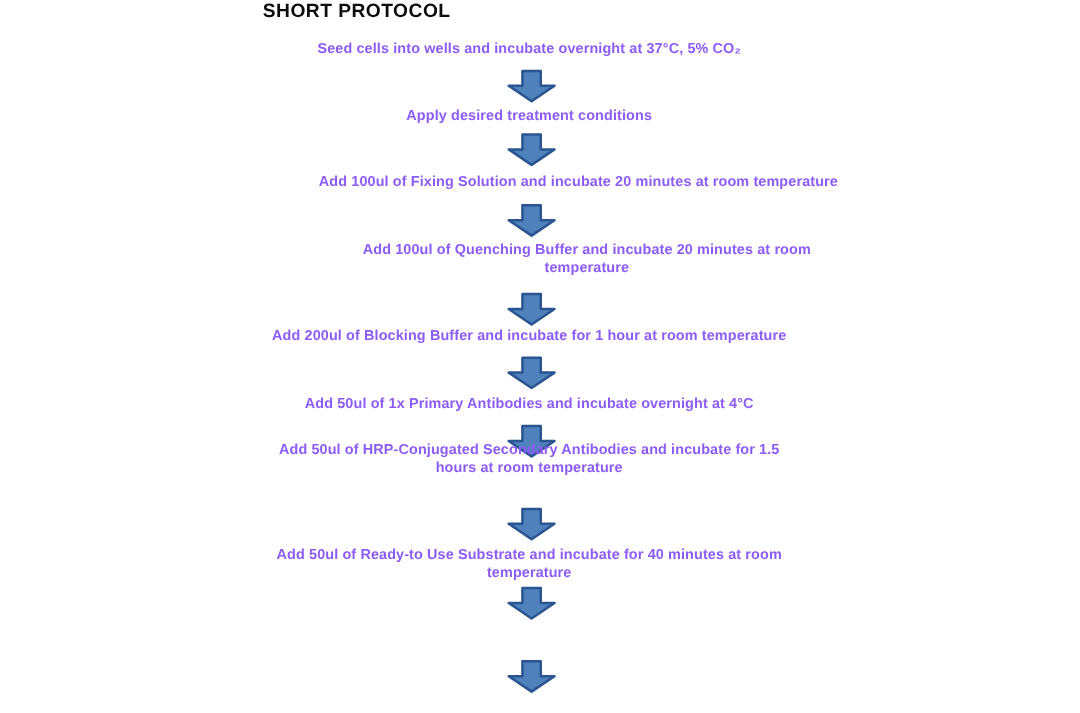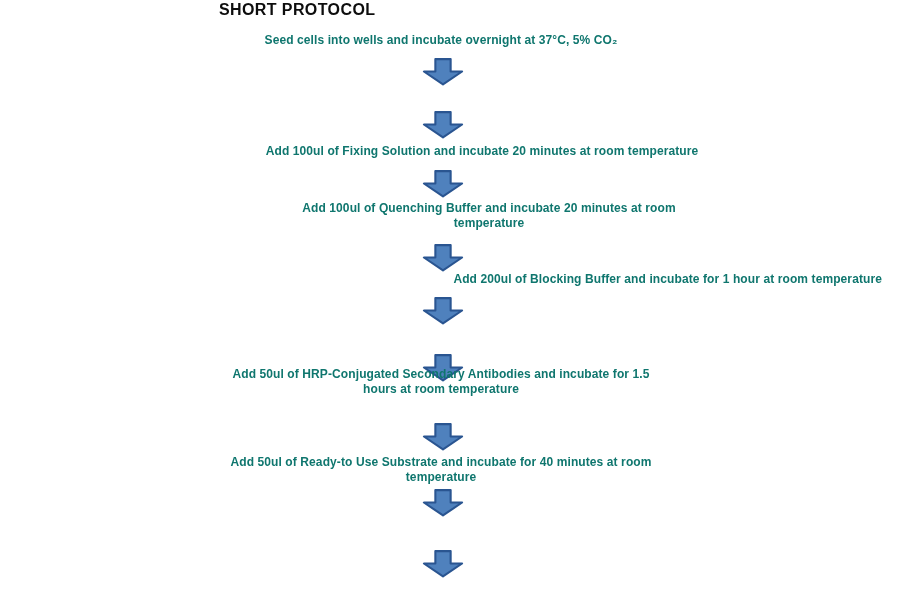--- a/index.html
+++ b/index.html
@@ -35,21 +35,21 @@
     height: 594px;
   }
   .step {
     position: absolute;
     left: 0;
     width: 882px;
     text-align: center;
     font-size: 12px;
     font-weight: 700;
     line-height: 14.5px;
-    color: #0f766e;
+    color: #8b5cf6;
     white-space: pre-line;
     letter-spacing: 0.1px;
   }
   .arrow {
     position: absolute;
     left: 422px;
     width: 42px;
     height: 29px;
     line-height: 0;
   }
@@ -57,36 +57,38 @@
 </head>
 <body>
 
 <div class="page">
   <h1 class="title">SHORT PROTOCOL</h1>
   <div class="flow" id="flow">
       <div class="step" style="top: 33px;">Seed cells into wells and incubate overnight at 37°C, 5% CO₂</div>
       <div class="arrow" style="top: 57px;"><svg width="42" height="29" viewBox="0 0 44 30">
           <polygon points="14,2 30,2 30,15 42,15 22,28.5 2,15 14,15" fill="#4f81bd" stroke="#2a5591" stroke-width="2.2" stroke-linejoin="round"></polygon>
         </svg></div>
+      <div class="step" style="top: 89px;">Apply desired treatment conditions</div>
       <div class="arrow" style="top: 110px;"><svg width="42" height="29" viewBox="0 0 44 30">
           <polygon points="14,2 30,2 30,15 42,15 22,28.5 2,15 14,15" fill="#4f81bd" stroke="#2a5591" stroke-width="2.2" stroke-linejoin="round"></polygon>
         </svg></div>
       <div class="step" style="top: 144px; margin-left: 41px;">Add 100ul of Fixing Solution and incubate 20 minutes at room temperature</div>
       <div class="arrow" style="top: 169px;"><svg width="42" height="29" viewBox="0 0 44 30">
           <polygon points="14,2 30,2 30,15 42,15 22,28.5 2,15 14,15" fill="#4f81bd" stroke="#2a5591" stroke-width="2.2" stroke-linejoin="round"></polygon>
         </svg></div>
       <div class="step" style="top: 201px; margin-left: 48px;">Add 100ul of Quenching Buffer and incubate 20 minutes at room
 temperature</div>
       <div class="arrow" style="top: 243px;"><svg width="42" height="29" viewBox="0 0 44 30">
           <polygon points="14,2 30,2 30,15 42,15 22,28.5 2,15 14,15" fill="#4f81bd" stroke="#2a5591" stroke-width="2.2" stroke-linejoin="round"></polygon>
         </svg></div>
-      <div class="step" style="top: 272px; text-align: right;">Add 200ul of Blocking Buffer and incubate for 1 hour at room temperature</div>
+      <div class="step" style="top: 272px;">Add 200ul of Blocking Buffer and incubate for 1 hour at room temperature</div>
       <div class="arrow" style="top: 296px;"><svg width="42" height="29" viewBox="0 0 44 30">
           <polygon points="14,2 30,2 30,15 42,15 22,28.5 2,15 14,15" fill="#4f81bd" stroke="#2a5591" stroke-width="2.2" stroke-linejoin="round"></polygon>
         </svg></div>
+      <div class="step" style="top: 329px;">Add 50ul of 1x Primary Antibodies and incubate overnight at 4°C</div>
       <div class="arrow" style="top: 353px;"><svg width="42" height="29" viewBox="0 0 44 30">
           <polygon points="14,2 30,2 30,15 42,15 22,28.5 2,15 14,15" fill="#4f81bd" stroke="#2a5591" stroke-width="2.2" stroke-linejoin="round"></polygon>
         </svg></div>
       <div class="step" style="top: 367px;">Add 50ul of HRP-Conjugated Secondary Antibodies and incubate for 1.5
 hours at room temperature</div>
       <div class="arrow" style="top: 422px;"><svg width="42" height="29" viewBox="0 0 44 30">
           <polygon points="14,2 30,2 30,15 42,15 22,28.5 2,15 14,15" fill="#4f81bd" stroke="#2a5591" stroke-width="2.2" stroke-linejoin="round"></polygon>
         </svg></div>
       <div class="step" style="top: 455px;">Add 50ul of Ready-to Use Substrate and incubate for 40 minutes at room
 temperature</div>

